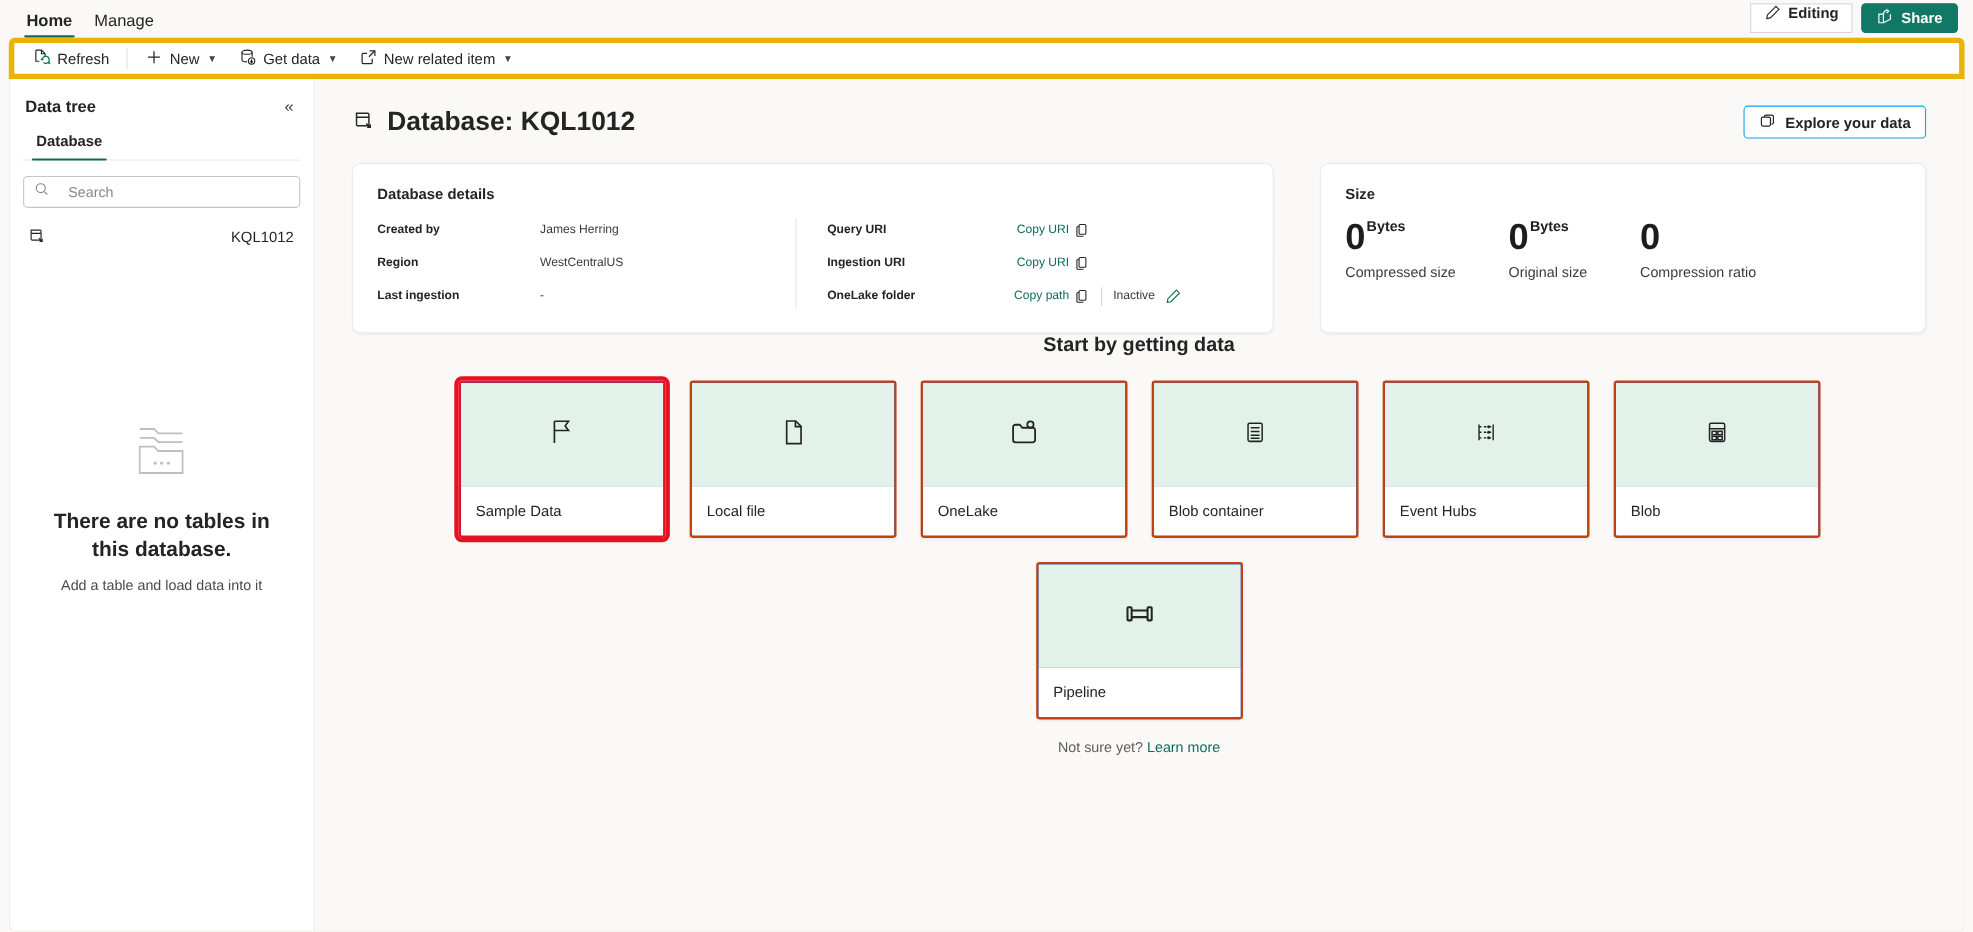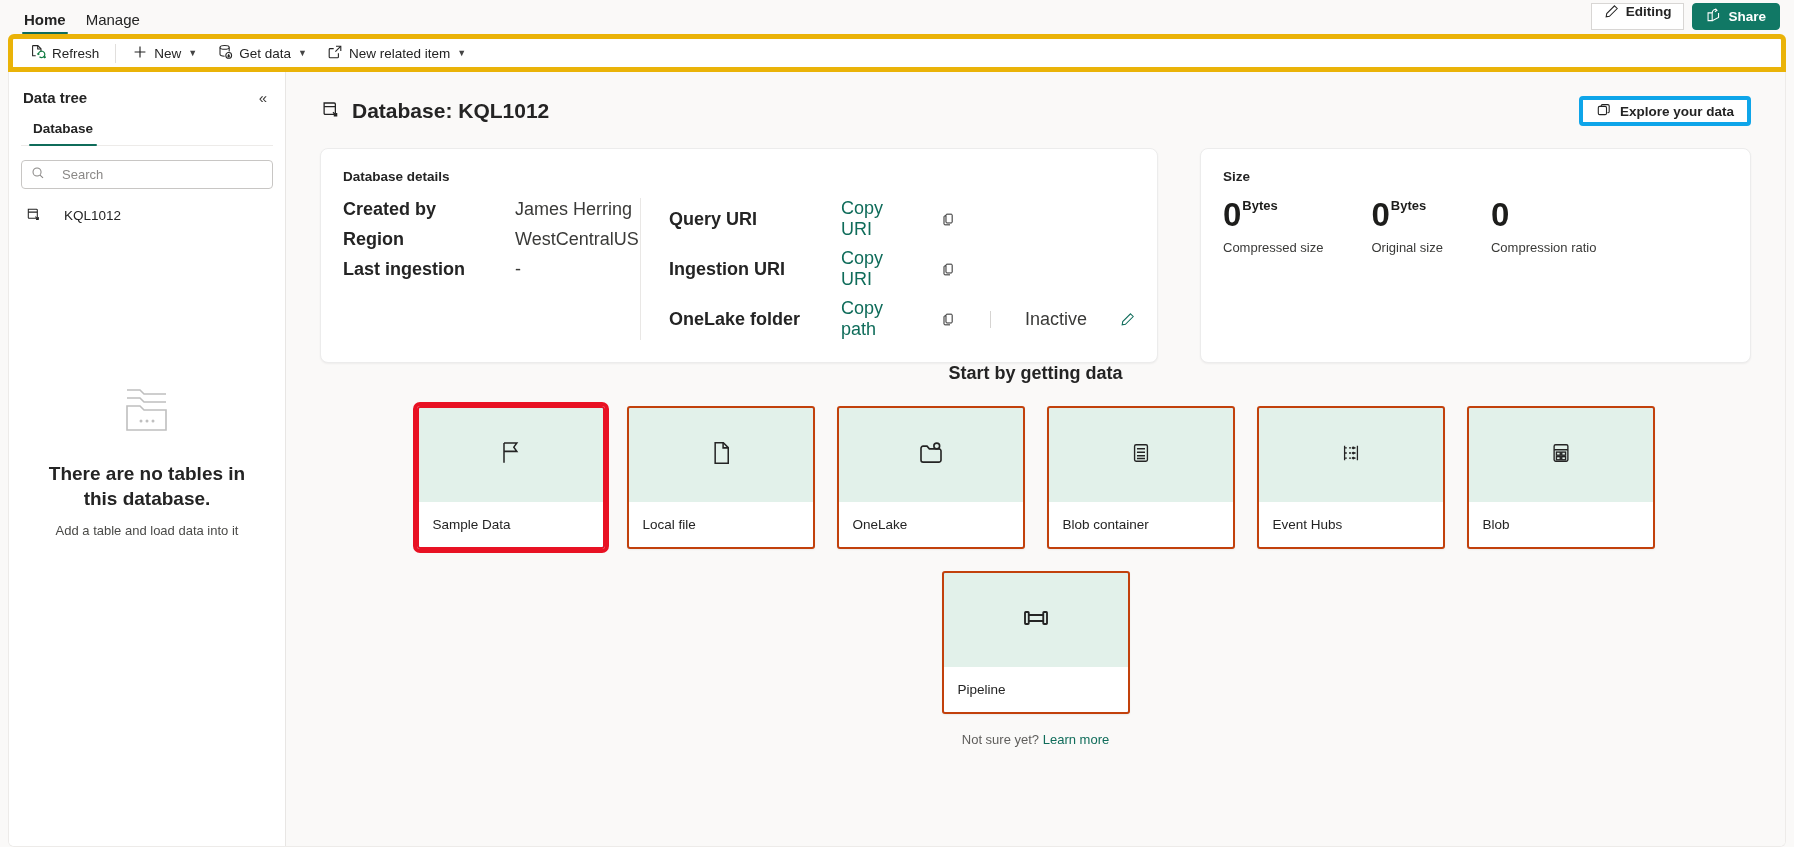--- a/index.html
+++ b/index.html
@@ -151,20 +151,21 @@
     font-family: "Liberation Sans", sans-serif;
     width: 100%; background: transparent;
   }
   .sb-search input::placeholder { color: #8a8886; }
   .sb-node {
     display: flex; align-items: center; gap: 23px;
     padding: 9px 6px 9px 4px;
     font-size: 13.5px; color: #242424;
     cursor: pointer; border-radius: 4px;
     margin-top: 8px;
+    justify-content: space-between;
   }
   .sb-empty {
     margin-top: 150px;
     text-align: center;
     padding: 0 18px;
   }
   .sb-empty-title {
     font-size: 19px; font-weight: 700;
     color: #242424; line-height: 1.3;
     margin-top: 22px;
@@ -179,29 +180,29 @@
     flex: 1;
     background: #faf9f8;
     overflow: hidden;
     position: relative;
   }
   .main-head {
     display: flex; align-items: center;
     padding: 24px 34px 0 34px;
   }
   .main-title {
-    font-size: 21px; font-weight: 600;
+    font-size: 24px; font-weight: 600;
     color: #242424; margin-left: 12px;
   }
   .btn-explore {
     margin-left: auto;
     display: flex; align-items: center; gap: 8px;
     height: 30px; padding: 0 13px;
     background: #ffffff;
-    border: 4px solid #0ea5e9;
+    border: 1px solid #0ea5e9;
     border-radius: 4px;
     font-size: 13.5px; font-weight: 600;
     color: #242424; cursor: pointer;
   }
 
   .cards-row {
     display: flex; gap: 22px;
     padding: 22px 34px 0 34px;
   }
   .panel {
@@ -219,30 +220,30 @@
   .panel-size { flex: 1; margin-left: 20px; }
 
   .details-grid {
     display: flex;
   }
   .det-col { display: flex; flex-direction: column; gap: 8px; }
   .det-col.left { width: 380px; }
   .det-col.right { padding-left: 28px; border-left: 1px solid #e9e7e5; }
   .det-row {
     display: flex; align-items: center;
-    font-size: 18px; min-height: 22px; gap: 24px;
+    font-size: 11px; min-height: 22px;
   }
   .det-key {
     width: 148px; flex: none;
     font-weight: 700; color: #242424;
   }
   .det-val { color: #3a3a38; }
   .det-link {
     color: #0f6c5a; cursor: pointer;
-    width: 72px; flex: none;
+    width: 72px; flex: none; text-align: right;
   }
   .copy-ic { cursor: pointer; margin-left: 4px; display: inline-flex; }
   .vdiv { width: 1px; height: 17px; background: #d6d4d2; margin: 0 10px; }
   .inactive { color: #3a3a38; }
   .pencil-ic { cursor: pointer; margin-left: 9px; display: inline-flex; }
 
   .size-metrics { display: flex; gap: 48px; margin-top: 4px; }
   .metric-num {
     font-size: 33px; font-weight: 600;
     color: #1d1d1b; line-height: 1;

